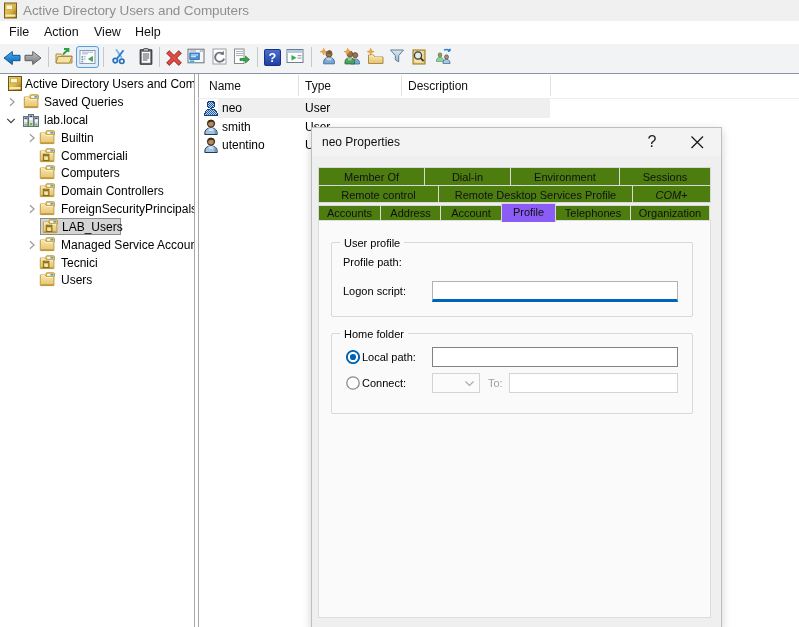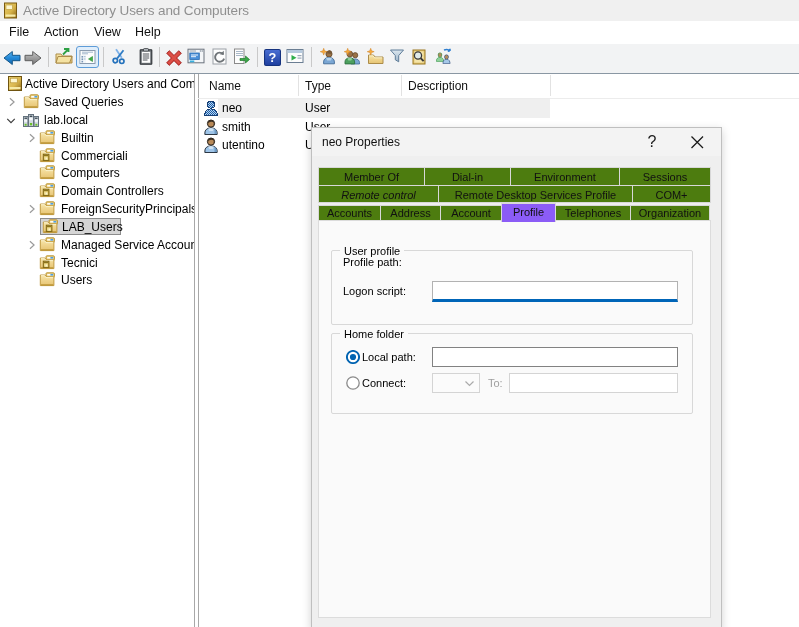--- a/index.html
+++ b/index.html
@@ -413,34 +413,34 @@
   <div class="abs" style="left:330px;top:4px;width:20px;height:20px;font-size:16px;color:#1a1a1a;text-align:center;line-height:20px;">?</div>
   <svg class="abs" style="left:378px;top:7px" width="15" height="15" viewBox="0 0 15 15">
     <path d="M1.5 1.5 L13 13 M13 1.5 L1.5 13" stroke="#1a1a1a" stroke-width="1.3" fill="none"></path>
   </svg>
 
   <div class="tab" style="left:6px;top:39px;width:107px;height:18.5px;line-height:18px;">Member Of</div>
   <div class="tab" style="left:112px;top:39px;width:87px;height:18.5px;line-height:18px;">Dial-in</div>
   <div class="tab" style="left:198px;top:39px;width:110px;height:18.5px;line-height:18px;">Environment</div>
   <div class="tab" style="left:307px;top:39px;width:92px;height:18.5px;line-height:18px;">Sessions</div>
 
-  <div class="tab" style="left:6px;top:56.5px;width:121px;height:18px;line-height:18px;font-style:italic;">Remote control</div>
+  <div class="tab" style="left:6px;top:56.5px;width:121px;height:18px;line-height:18px;">Remote control</div>
   <div class="tab" style="left:126px;top:56.5px;width:195px;height:18px;line-height:18px;">Remote Desktop Services Profile</div>
-  <div class="tab" style="left:320px;top:56.5px;width:79px;height:18px;line-height:18px;">COM+</div>
+  <div class="tab" style="left:320px;top:56.5px;width:79px;height:18px;line-height:18px;font-style:italic;">COM+</div>
 
   <div class="tab" style="left:6px;top:76.5px;width:63px;height:16px;line-height:15px;">Accounts</div>
   <div class="tab" style="left:68px;top:76.5px;width:61px;height:16px;line-height:15px;">Address</div>
   <div class="tab" style="left:128px;top:76.5px;width:62px;height:16px;line-height:15px;">Account</div>
   <div class="tab" style="left:243px;top:76.5px;width:76px;height:16px;line-height:15px;">Telephones</div>
   <div class="tab" style="left:318px;top:76.5px;width:80px;height:16px;line-height:15px;">Organization</div>
   <div class="tab" style="left:189px;top:74.5px;width:55px;height:19.5px;line-height:16px;background:#8b5cf6;border-bottom:none;z-index:3">Profile</div>
 
   <div id="panel"></div>
 
-  <div class="gbox" style="left:19px;top:122px;width:360px;height:73px;">
+  <div class="gbox" style="left:19px;top:114px;width:360px;height:73px;">
     <div class="glabel">User profile</div>
   </div>
   <div class="flabel" style="left:31px;top:126px;">Profile path:</div>
   <div class="flabel" style="left:31px;top:155px;">Logon script:</div>
   <div class="tbox" style="left:120px;top:153px;width:246px;height:21px;border:1px solid #b2b2b2;border-bottom:3px solid #0065b8;"></div>
 
   <div class="gbox" style="left:19px;top:205px;width:360px;height:79px;">
     <div class="glabel">Home folder</div>
   </div>
   <svg class="abs" style="left:34px;top:222px" width="14" height="14" viewBox="0 0 14 14">

